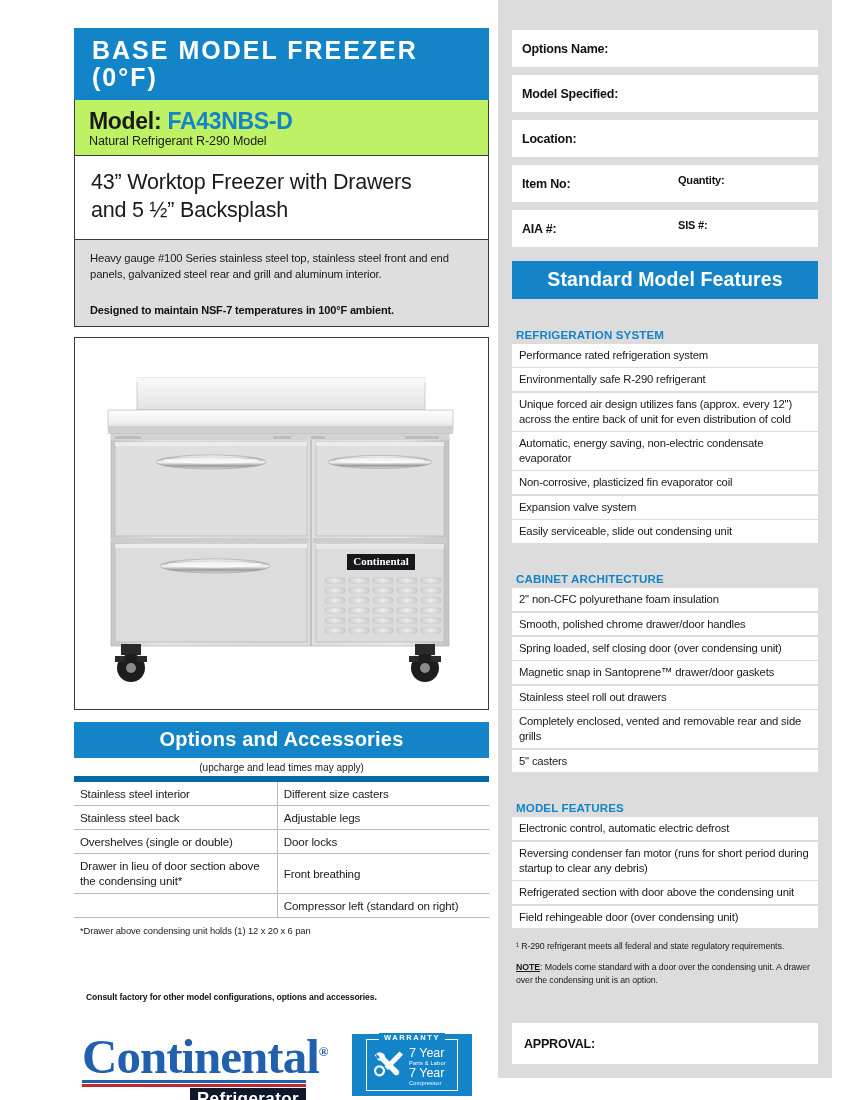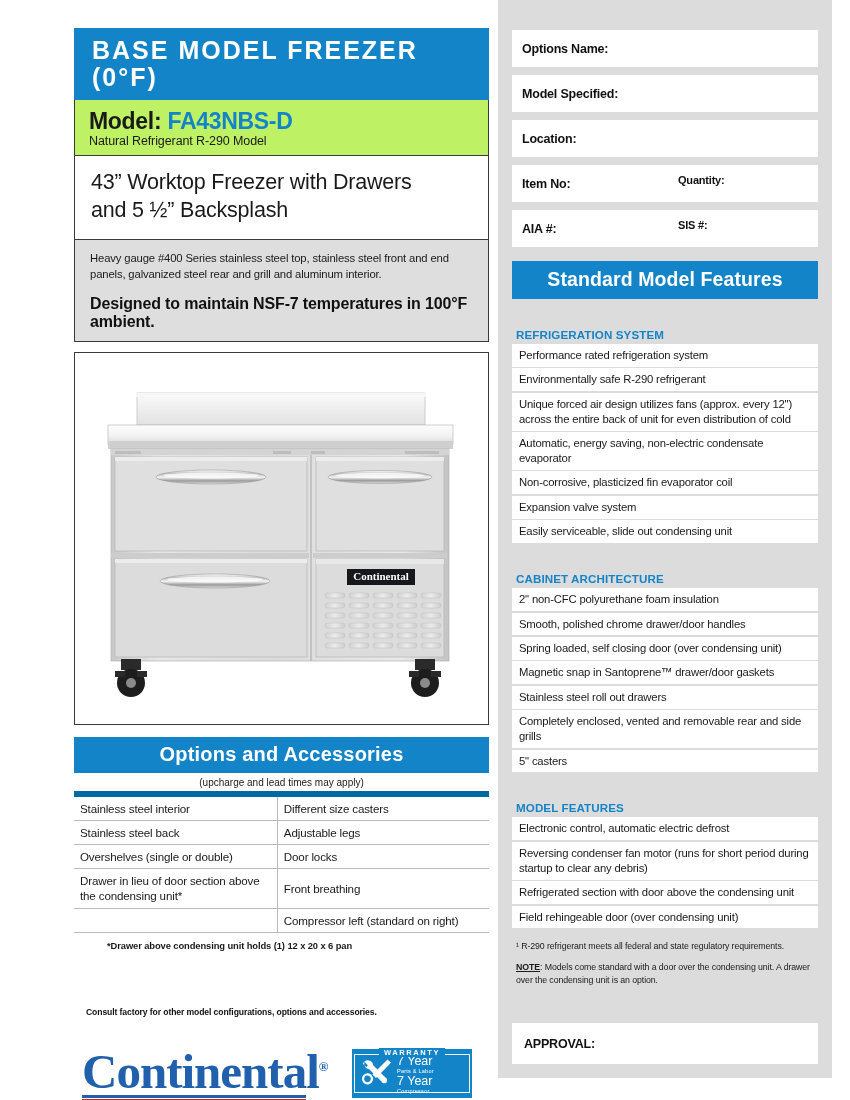--- a/index.html
+++ b/index.html
@@ -32,21 +32,21 @@
     border: 1.5px solid #3a3a3a; border-top: none; background: #fff;
     padding: 13px 16px 15px 16px;
   }
   .title-box .t { font-size: 21.5px; color: #1a1a1a; line-height: 1.28; letter-spacing: -0.2px; }
 
   .desc-box {
     border: 1.5px solid #3a3a3a; border-top: none; background: #dededf;
     padding: 10px 15px 10px 15px;
   }
   .desc-box .d { font-size: 11.3px; color: #1a1a1a; line-height: 1.42; letter-spacing: -0.15px; }
-  .desc-box .d2 { font-size: 16px; font-weight: bold; color: #111; margin-top: 13px; letter-spacing: -0.15px; }
+  .desc-box .d2 { font-size: 11px; font-weight: bold; color: #111; margin-top: 22px; letter-spacing: -0.15px; }
 
   
   .photo-box {
     margin-top: 10px; border: 1.5px solid #3a3a3a; background: #ffffff;
     height: 373px; position: relative; overflow: hidden;
   }
 
   
   .opt-banner {
     margin-top: 12px; background: #1484c8; color: #fff; text-align: center;
@@ -55,21 +55,21 @@
   .opt-note { text-align: center; font-size: 10px; color: #1a1a1a; padding: 4px 0 3px 0; }
 
   table.opts { width: 100%; border-collapse: collapse; table-layout: fixed; }
   table.opts td {
     font-size: 11.6px; color: #1a1a1a; padding: 4px 6px 4px 6px;
     border-bottom: 1px solid #b9b9b9; vertical-align: middle; line-height: 1.3;
     letter-spacing: -0.15px;
   }
   table.opts tr:first-child td { border-top: 6px solid #0369a1; }
   table.opts td.lc { width: 49%; border-right: 1px solid #b9b9b9; }
-  .opt-foot { font-size: 9.4px; color: #1a1a1a; margin-top: 7px; padding-left: 6px; font-weight: bold; letter-spacing: -0.1px; margin-left: 27px;}
+  .opt-foot { font-size: 9.4px; color: #1a1a1a; margin-top: 7px; padding-left: 6px; font-weight: normal; letter-spacing: -0.1px;}
 
   .consult { font-size: 8.6px; color: #111; margin-top: 56px; padding-left: 12px; font-weight: bold; letter-spacing: -0.1px;}
 
   
   .footer-row { margin-top: 32px; display: flex; }
   .logo-wrap { width: 238px; padding-left: 8px; }
   .logo-cont {
     font-family: "Liberation Serif", serif; font-weight: bold;
     font-size: 49px; color: #2060ad; line-height: 0.92; letter-spacing: -1px;
     position: relative; display: inline-block;
@@ -77,22 +77,22 @@
   .logo-cont sup { font-size: 13px; vertical-align: super; }
   .logo-rule-blue { height: 3px; background: #2060ad; width: 224px; margin-top: 1px; }
   .logo-rule-red  { height: 3px; background: #c1272d; width: 224px; margin-top: 1px; }
   .logo-refrig {
     background: #0f172a; color: #ffffff; font-family: "Liberation Sans", sans-serif;
     font-weight: bold; font-size: 17px; letter-spacing: 0.4px;
     display: inline-block; padding: 1px 7px 2px 7px; float: right; margin-top: 1px;
   }
 
   .warranty {
-    margin-left: 40px; background: #1484c8; width: 120px; height: 49px;
-    position: relative; color: #fff; padding: 5px 2px;
+    margin-left: 40px; background: #1484c8; width: 120px; height: 62px;
+    position: relative; color: #fff; padding: 5px 14px;
   }
   .warr-inner { border: 1.5px solid #ffffff; width: 100%; height: 100%; position: relative; }
   .warr-title {
     position: absolute; top: -7px; left: 50%; transform: translateX(-50%);
     background: #1484c8; padding: 0 5px; font-size: 7.5px; font-weight: bold; letter-spacing: 1.6px;
   }
   .warr-body { display: flex; height: 100%; align-items: center; padding: 0 4px; }
   .warr-icon { width: 36px; height: 36px; flex: none; }
   .warr-txt { flex: 1; text-align: left; padding-left: 2px; padding-top: 4px; }
   .warr-y { font-size: 12.5px; font-weight: normal; line-height: 1.05; }
@@ -148,21 +148,21 @@
       </div>
       <div class="model-sub">Natural Refrigerant R-290 Model</div>
     </div>
 
     <div class="title-box">
       <div class="t">43” Worktop Freezer with Drawers</div>
       <div class="t">and 5 ½” Backsplash</div>
     </div>
 
     <div class="desc-box">
-      <div class="d">Heavy gauge #400 Series stainless steel top, stainless steel front and end panels, galvanized steel rear and grill and aluminum interior.</div>
+      <div class="d">Heavy gauge #100 Series stainless steel top, stainless steel front and end panels, galvanized steel rear and grill and aluminum interior.</div>
       <div class="d2">Designed to maintain NSF-7 temperatures in 100°F ambient.</div>
     </div>
 
     <div class="photo-box">
       <svg viewBox="0 0 412 370" width="412" height="370">
         <defs>
           <linearGradient id="topG" x1="0" y1="0" x2="0" y2="1">
             <stop offset="0%" stop-color="#fdfdfd"></stop>
               <stop offset="55%" stop-color="#f2f2f2"></stop>
               <stop offset="100%" stop-color="#d8d8d8"></stop>

